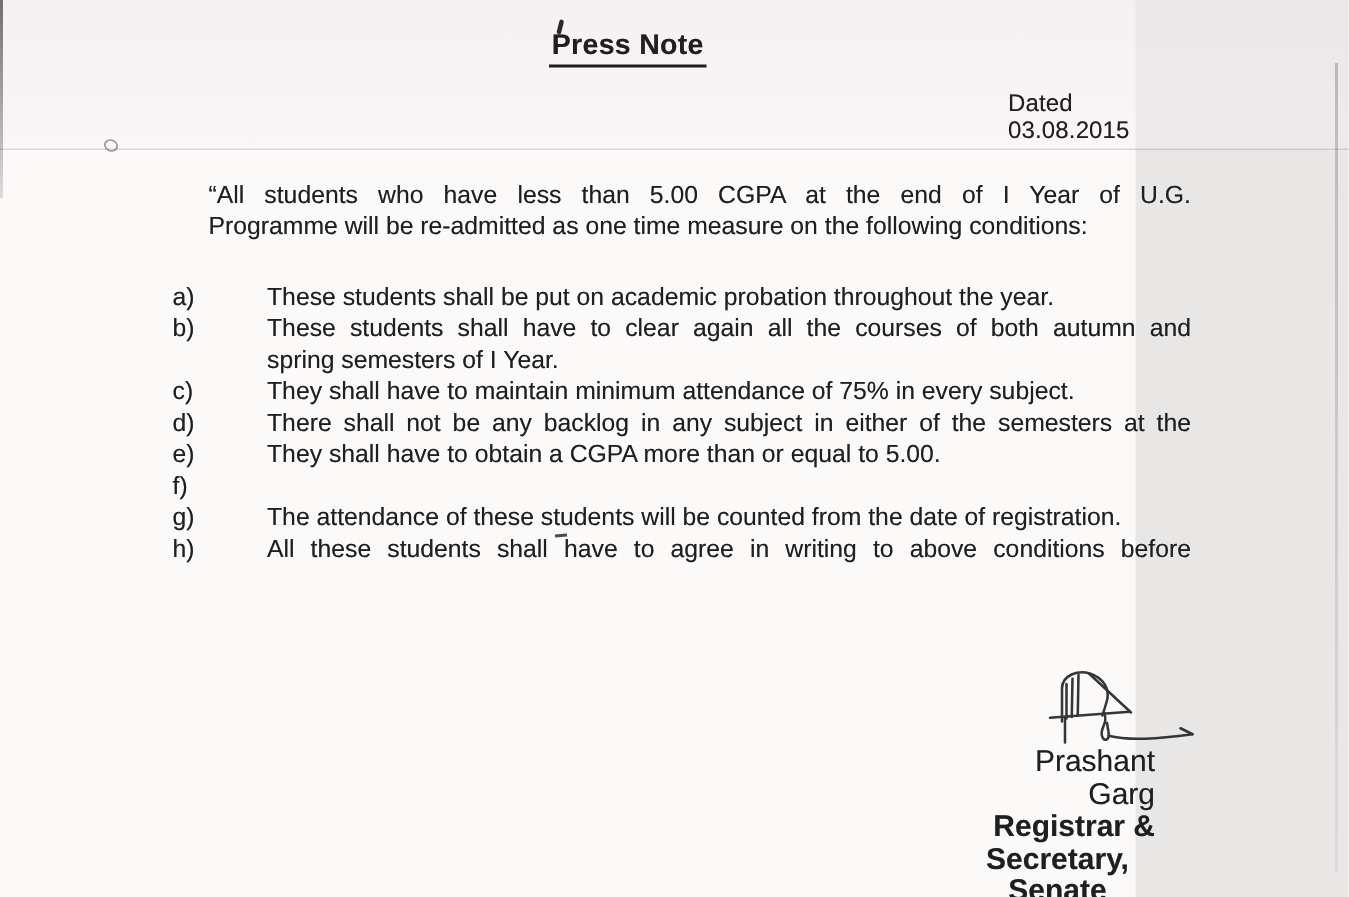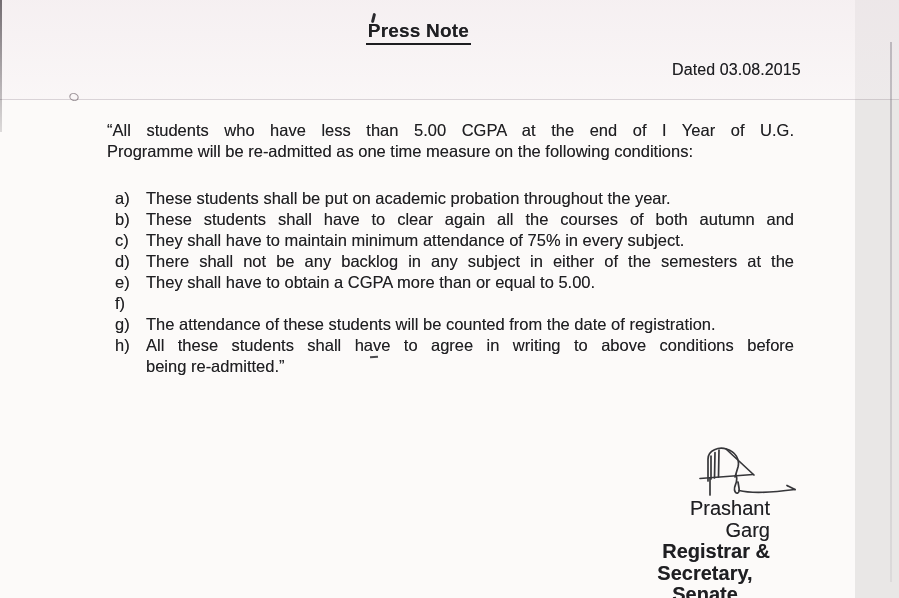--- a/index.html
+++ b/index.html
@@ -2,21 +2,21 @@
 <html><head>
 <meta charset="utf-8">
 <style>
   html,body{margin:0;padding:0;}
   body{
     width:899px;height:598px;overflow:hidden;
     font-family:"Liberation Sans","DejaVu Sans",sans-serif;
     background:#e9e7e6;
   }
   .sheet{
-    position:relative;width:855px;height:598px;
+    position:relative;width:757px;height:598px;
     background:#fcfaf9;
     color:#1f1f22;
   }
   
   .top-band{
     position:absolute;left:0;top:0;width:899px;height:99px;
     background:linear-gradient(180deg, rgba(240,231,235,.55), rgba(246,240,243,.35));
   }
   .scan-hline{
     position:absolute;left:0;top:99px;width:899px;height:1px;
@@ -57,21 +57,21 @@
     position:absolute;left:672px;top:61px;
     font-size:16px;letter-spacing:.1px;
     text-shadow:0 0 .3px rgba(20,20,25,.5);
   }
 
   .content{
     position:absolute;left:107px;top:120px;width:687px;
     font-size:16.5px;line-height:21px;
     text-shadow:0 0 .35px rgba(25,25,30,.5);
   }
-  .line{white-space:nowrap;}
+  .line{white-space:nowrap;margin-left:32px;}
   .line.fill{white-space:normal;text-align:justify;text-align-last:justify;}
   .line.last{white-space:normal;text-align:left;}
 
   .cond-list{margin-top:26px;}
   .cond{display:flex;align-items:flex-start;}
   .marker{flex:0 0 39px;padding-left:8px;box-sizing:border-box;}
   .ctext{flex:1 1 auto;min-width:0;}
 
   .sig-block{
     position:absolute;left:640px;top:445px;width:130px;
@@ -119,20 +119,21 @@
         <span class="marker">a)</span>
         <div class="ctext">
           <div class="line last">These students shall be put on academic probation throughout the year.</div>
         </div>
       </div>
 
       <div class="cond">
         <span class="marker">b)</span>
         <div class="ctext">
           <div class="line fill">These students shall have to clear again all the courses of both autumn and</div>
+          <div class="line last">spring semesters of I Year.</div>
         </div>
       </div>
 
       <div class="cond">
         <span class="marker">c)</span>
         <div class="ctext">
           <div class="line last">They shall have to maintain minimum attendance of 75% in every subject.</div>
         </div>
       </div>
 
@@ -160,21 +161,20 @@
         <span class="marker">g)</span>
         <div class="ctext">
           <div class="line last">The attendance of these students will be counted from the date of registration.</div>
         </div>
       </div>
 
       <div class="cond">
         <span class="marker">h)</span>
         <div class="ctext">
           <div class="line fill">All these students shall have to agree in writing to above conditions before</div>
-          <div class="line last">being re-admitted.”</div>
         </div>
       </div>
 
     </div>
   </div>
 
   <div class="sig-block">
     <svg class="sig-svg" viewBox="0 0 100 52" fill="none" stroke="#26262a" stroke-width="1.7" stroke-linecap="round" stroke-linejoin="round" opacity="0.92">
       <path d="M10 36 L10 14 C10 5 21 1.5 28.5 4 C37.5 7 42 14 40 22 L37 32"></path>
       <path d="M13 11 L13 34"></path>

